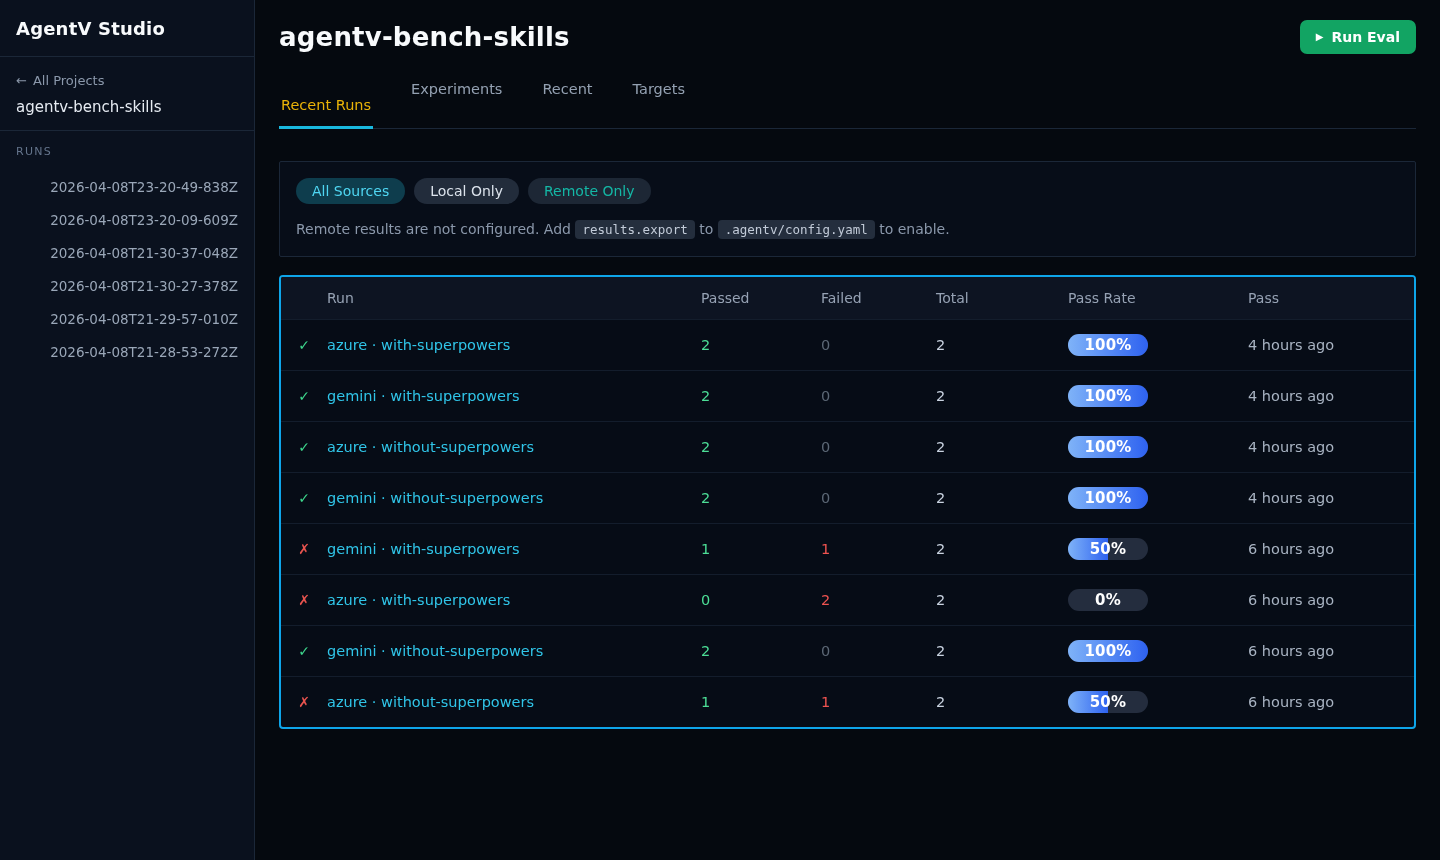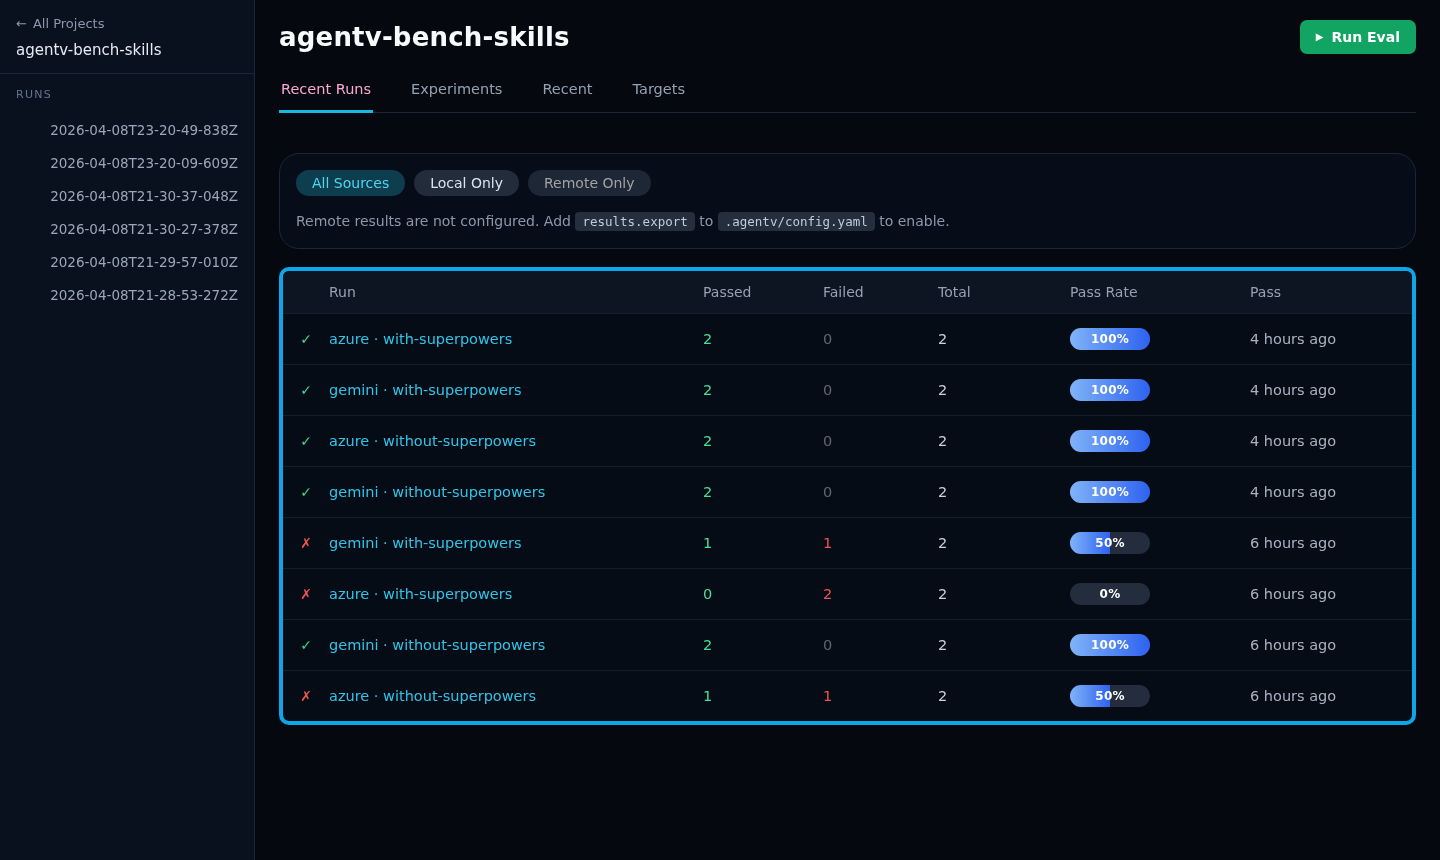--- a/index.html
+++ b/index.html
@@ -47,47 +47,47 @@
     font-family: inherit; cursor: pointer;
   }
   .play-icon { font-size: 10px; line-height: 1; }
 
   
   .tabs { display: flex; gap: 36px; margin-top: 27px; border-bottom: 1px solid #1B2738; }
   .tab {
     font-size: 14.5px; color: #94A1B2; padding: 0 2px 13px; cursor: pointer;
     border-bottom: 3px solid transparent; margin-bottom: -1px;
   }
-  .tab.active { color: #f9a8d4; border-bottom-color: #19B8DE; }
+  .tab.active { color: #eab308; border-bottom-color: #19B8DE; margin-top: 16px; }
 
   
   .filter-card {
-    margin-top: 40px;
-    border: 1px solid #1B2738; border-radius: 20px;
+    margin-top: 32px;
+    border: 1px solid #1B2738; border-radius: 2px;
     background: #070D18; padding: 16px;
   }
   .pills { display: flex; gap: 9px; }
   .pill {
     font-size: 14px; padding: 5px 16px; border-radius: 999px;
     border: none; font-family: inherit; cursor: pointer;
   }
   .pill.active { background: #0E3D4D; color: #4FD6F2; }
   .pill.default { background: #222C3B; color: #DCE3EC; }
-  .pill.disabled { background: #1D2735; color: #a3a3a3; cursor: default; }
+  .pill.disabled { background: #1D2735; color: #14b8a6; cursor: default; }
   .notice { margin: 17px 0 3px; font-size: 14px; color: #8B98AB; }
   .notice code {
     background: #242E3D; color: #C2CBD8;
     font-family: "DejaVu Sans Mono", "Liberation Mono", monospace;
     font-size: 12.5px; padding: 2px 7px; border-radius: 4px;
   }
 
   
   .table-card {
     margin-top: 18px;
-    border: 4px solid #0ea5e9; border-radius: 10px;
+    border: 2px solid #0ea5e9; border-radius: 4px;
     overflow: hidden; background: #060C16;
   }
   table { width: 100%; border-collapse: collapse; table-layout: fixed; }
   thead tr { background: #0D1422; }
   th {
     font-size: 14px; font-weight: 400; color: #96A2B4;
     text-align: left; padding: 13px 0;
   }
   tbody tr { border-top: 1px solid #131D2C; }
   td { padding: 14px 0; font-size: 14.5px; vertical-align: middle; }
@@ -109,29 +109,32 @@
     position: relative; width: 80px; height: 22px;
     border-radius: 11px; background: #242D3E; overflow: hidden;
   }
   .rate-fill {
     position: absolute; top: 0; bottom: 0; left: 0;
     background: linear-gradient(90deg, #7FB3F8, #2E62F0);
   }
   .rate-label {
     position: absolute; inset: 0;
     display: flex; align-items: center; justify-content: center;
-    font-size: 12px; font-weight: 700; color: #FFFFFF; letter-spacing: .2px; text-align: right;
+    font-size: 15px; font-weight: 700; color: #FFFFFF; letter-spacing: .2px; text-align: right;
   }
 </style>
 </head>
 <body>
 
 <div class="app">
 
   <aside class="sidebar">
+    <div class="sidebar-header">
+      <h1 class="app-title">AgentV Studio</h1>
+    </div>
     <div class="sidebar-project">
       <a class="back-link">
         <span>←</span>
         <span>All Projects</span>
       </a>
       <div class="project-name">agentv-bench-skills</div>
     </div>
     <div class="sidebar-runs">
       <div class="runs-label">RUNS</div>
       <ul class="runs-list">

